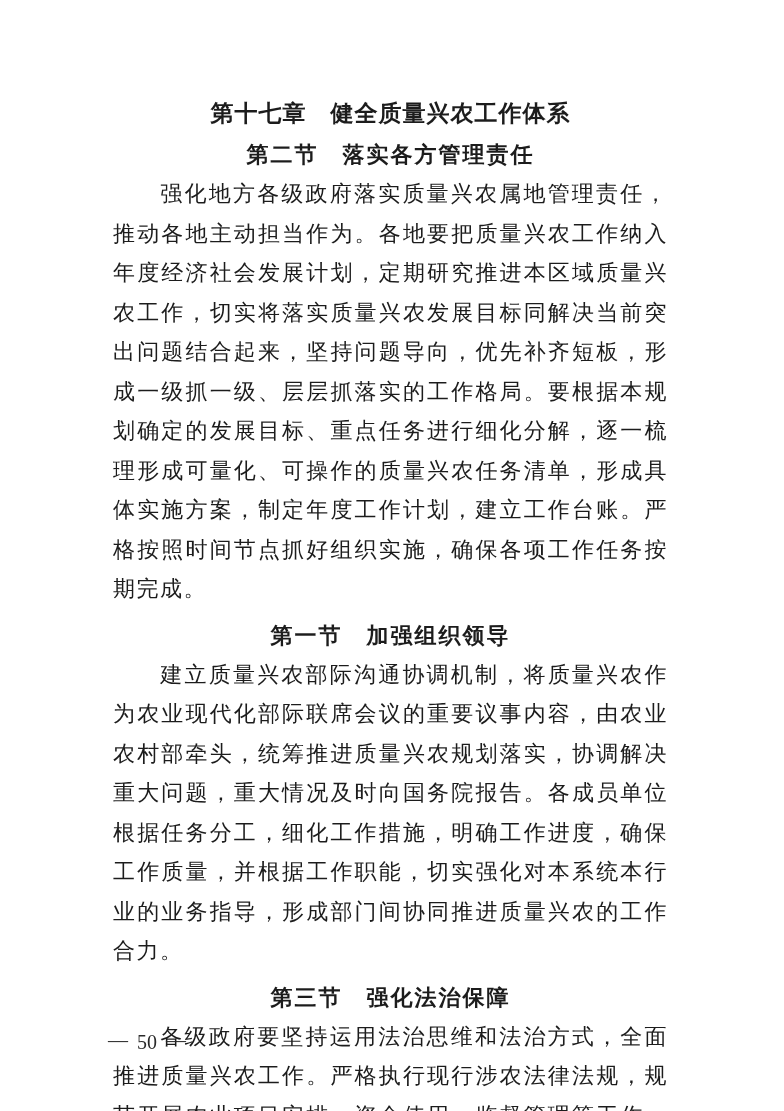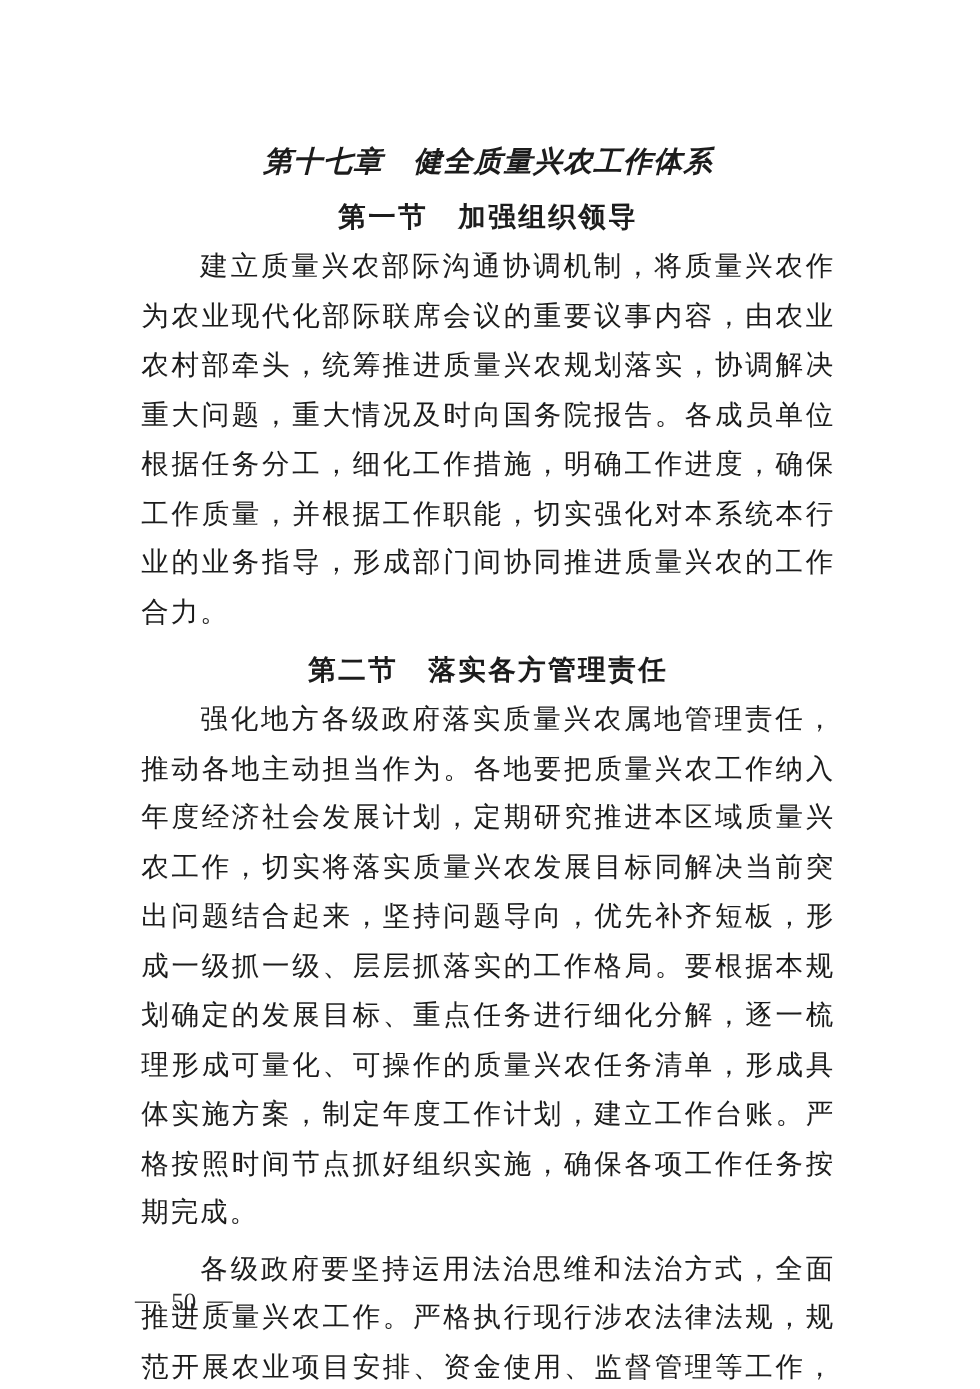--- a/index.html
+++ b/index.html
@@ -18,22 +18,21 @@
     font-family: "Liberation Serif", "DejaVu Serif", serif;
     color: #1c1c1c;
   }
   .chapter-title {
     font-family: "Liberation Sans", "DejaVu Sans", sans-serif;
     font-size: 23px;
     font-weight: bold;
     text-align: center;
     line-height: 30px;
     letter-spacing: 1px;
-    margin: 16px;
-    font-style: italic;
+    margin: 0;
   }
   .section-heading {
     font-family: "Liberation Serif", "DejaVu Serif", serif;
     font-size: 22px;
     font-weight: bold;
     text-align: center;
     line-height: 28px;
     letter-spacing: 2px;
     margin: 13px 0 0 0;
   }
@@ -64,30 +63,31 @@
   }
 </style>
 </head>
 <body>
 
 <div class="page">
 
   <h1 class="chapter-title">第十七章　健全质量兴农工作体系</h1>
 
   <section>
+    <h2 class="section-heading">第二节　落实各方管理责任</h2>
+    <p class="body-para">强化地方各级政府落实质量兴农属地管理责任，推动各地主动担当作为。各地要把质量兴农工作纳入年度经济社会发展计划，定期研究推进本区域质量兴农工作，切实将落实质量兴农发展目标同解决当前突出问题结合起来，坚持问题导向，优先补齐短板，形成一级抓一级、层层抓落实的工作格局。要根据本规划确定的发展目标、重点任务进行细化分解，逐一梳理形成可量化、可操作的质量兴农任务清单，形成具体实施方案，制定年度工作计划，建立工作台账。严格按照时间节点抓好组织实施，确保各项工作任务按期完成。</p>
+  </section>
+
+  <section>
     <h2 class="section-heading">第一节　加强组织领导</h2>
     <p class="body-para">建立质量兴农部际沟通协调机制，将质量兴农作为农业现代化部际联席会议的重要议事内容，由农业农村部牵头，统筹推进质量兴农规划落实，协调解决重大问题，重大情况及时向国务院报告。各成员单位根据任务分工，细化工作措施，明确工作进度，确保工作质量，并根据工作职能，切实强化对本系统本行业的业务指导，形成部门间协同推进质量兴农的工作合力。</p>
   </section>
 
   <section>
-    <h2 class="section-heading">第二节　落实各方管理责任</h2>
-    <p class="body-para">强化地方各级政府落实质量兴农属地管理责任，推动各地主动担当作为。各地要把质量兴农工作纳入年度经济社会发展计划，定期研究推进本区域质量兴农工作，切实将落实质量兴农发展目标同解决当前突出问题结合起来，坚持问题导向，优先补齐短板，形成一级抓一级、层层抓落实的工作格局。要根据本规划确定的发展目标、重点任务进行细化分解，逐一梳理形成可量化、可操作的质量兴农任务清单，形成具体实施方案，制定年度工作计划，建立工作台账。严格按照时间节点抓好组织实施，确保各项工作任务按期完成。</p>
-  </section>
-
-  <section>
+    <h2 class="section-heading">第三节　强化法治保障</h2>
     <p class="body-para">各级政府要坚持运用法治思维和法治方式，全面推进质量兴农工作。严格执行现行涉农法律法规，规范开展农业项目安排、资金使用、监督管理等工作，提高规范化、制度化、</p>
   </section>
 
   <div class="page-footer">
     <span class="dash">—</span>
     <span class="num">50</span>
     <span class="dash">—</span>
   </div>
 
 </div>

